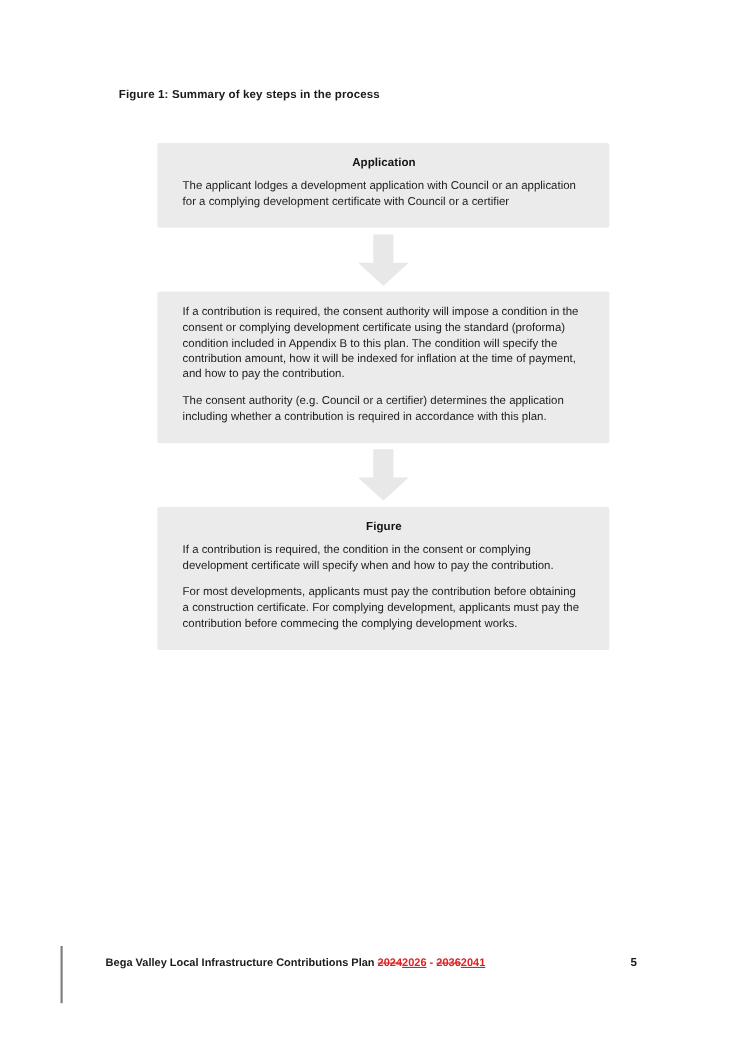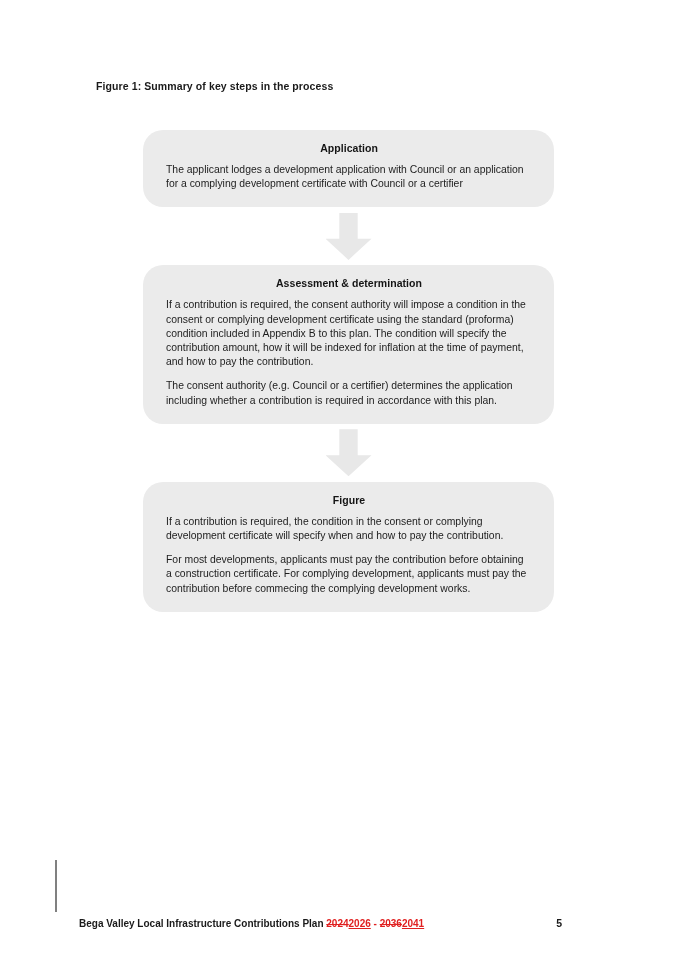--- a/index.html
+++ b/index.html
@@ -17,39 +17,39 @@
   }
 
   .page {
     position: absolute;
     inset: 0;
   }
 
   
   .figure-caption {
     position: absolute;
-    left: 96px;
+    left: 108px;
     top: 80px;
     font-size: 10.5px;
     font-weight: bold;
     color: #1a1a1a;
     letter-spacing: 0.1px;
   }
 
   
   .flow {
     position: absolute;
     left: 143px;
     top: 130px;
     width: 411px;
   }
 
   .flow-box {
     background: #ebebeb;
-    border-radius: 20px;
+    border-radius: 2px;
     padding: 12px 22px 16px 23px;
     box-sizing: border-box;
   }
 
   .flow-box-title {
     text-align: center;
     font-size: 10.5px;
     font-weight: bold;
     color: #141414;
     margin: 0 0 9px 0;
@@ -86,29 +86,28 @@
     position: absolute;
     left: 55px;
     top: 860px;
     width: 1.5px;
     height: 52px;
     background: #808080;
   }
 
   .footer {
     position: absolute;
-    left: 79px;
+    left: 96px;
     top: 869px;
     width: 483px;
     display: flex;
     align-items: baseline;
     justify-content: space-between;
     font-size: 10px;
     font-weight: bold;
-    margin-top: 48px;
   }
 
   .footer-text {
     color: #1a1a1a;
     white-space: nowrap;
   }
 
   .trk {
     color: #e02020;
   }
@@ -139,21 +138,20 @@
     <div class="flow-box">
       <div class="flow-box-title">Application</div>
       <p class="flow-box-para">The applicant lodges a development application with Council or an application for a complying development certificate with Council or a certifier</p>
     </div>
 
     <div class="arrow-wrap">
       <div class="arrow-shape"></div>
     </div>
 
     <div class="flow-box">
-      <div class="flow-box-title">Assessment &amp; determination</div>
       <p class="flow-box-para">If a contribution is required, the consent authority will impose a condition in the consent or complying development certificate using the standard (proforma) condition included in Appendix B to this plan. The condition will specify the contribution amount, how it will be indexed for inflation at the time of payment, and how to pay the contribution.</p>
       <p class="flow-box-para">The consent authority (e.g. Council or a certifier) determines the application including whether a contribution is required in accordance with this plan.</p>
     </div>
 
     <div class="arrow-wrap">
       <div class="arrow-shape"></div>
     </div>
 
     <div class="flow-box">
       <div class="flow-box-title">Figure</div>

